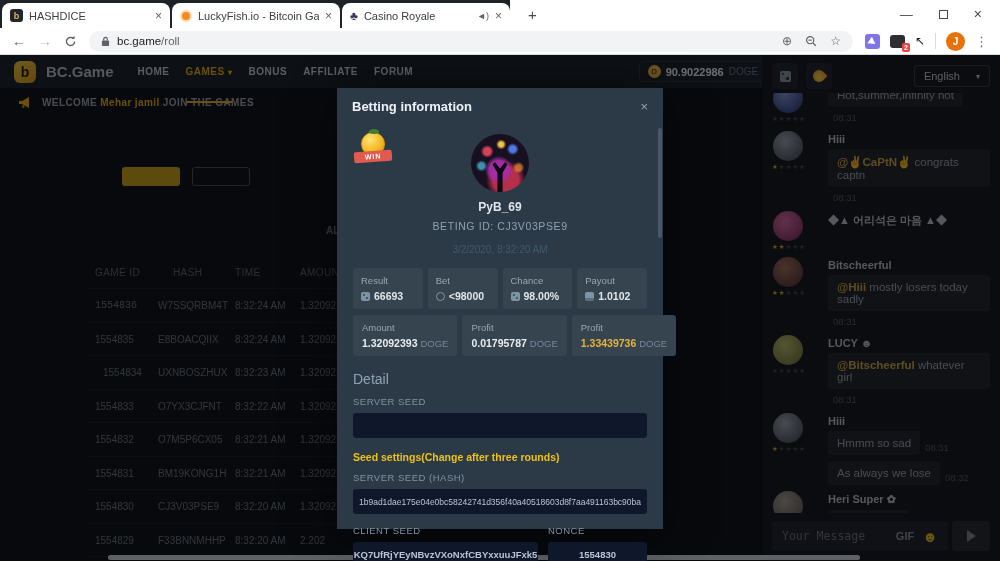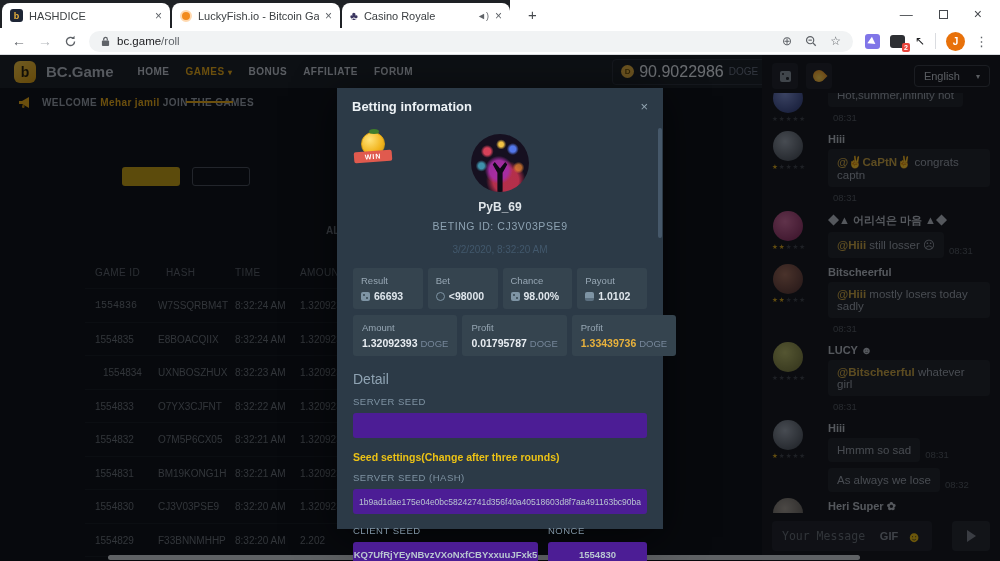--- a/index.html
+++ b/index.html
@@ -45,21 +45,21 @@
 .logo{width:22px;height:22px;border-radius:6px;background:linear-gradient(145deg,#f3c441,#d99a0c);color:#241c06;font-weight:bold;font-size:14px;display:flex;align-items:center;justify-content:center}
 .brand{color:#b9bec5;font-weight:bold;font-size:15px;margin-right:14px}
 .nav{display:flex;gap:16px;font-size:10px;font-weight:bold;letter-spacing:.5px;color:#c3c8ce}
 .nav .n-item{position:relative;padding:28px 0;cursor:pointer}
 .nav .n-item.active{color:#e8a813}
 .nav .n-item.active::after{content:"";position:absolute;left:0;right:0;bottom:2px;height:2px;background:#e8a813}
 .caret{font-size:8px;color:inherit}
 .hdr-right{margin-left:auto;display:flex;align-items:center;gap:8px}
 .balance{display:flex;align-items:center;gap:5px;border:1px solid #2b3038;border-radius:4px;padding:3px 8px}
 .coin{display:inline-flex;width:13px;height:13px;border-radius:50%;background:#e9b23c;color:#6b4b00;font-size:8px;font-weight:bold;align-items:center;justify-content:center;font-style:normal;flex-shrink:0}
-.bal-v{color:#e7ebef;font-size:16px;font-weight:normal}
+.bal-v{color:#e7ebef;font-size:11px;font-weight:bold}
 .bal-cur{color:#6b7280;font-size:10px}
 .hbtn{width:22px;height:22px;background:#20242b;border-radius:3px;display:flex;align-items:center;justify-content:center}
 .hdr-user{display:flex;align-items:center;gap:5px;margin:0 4px}
 .hdr-av{width:20px;height:20px;border-radius:50%;background:radial-gradient(circle at 45% 60%,#8b3bb0,#2a1440)}
 .hdr-name{color:#cfd3d8;font-size:11px;font-weight:bold}
 .banner{display:flex;align-items:center;gap:9px;padding:8px 18px 0;font-size:10px;font-weight:bold;letter-spacing:.4px}
 .bn-w{color:#9aa0a8}.bn-name{color:#e8a813}.bn-s{color:#9aa0a8}
 .bg-btn1{position:absolute;left:122px;top:112px;width:58px;height:19px;background:#c79f10;border-radius:3px}
 .bg-btn2{position:absolute;left:192px;top:112px;width:58px;height:19px;border:1px solid #474d55;border-radius:3px}
 
@@ -85,21 +85,21 @@
 .msg.partial{margin-top:-14px}
 .msg-left{width:32px;flex-shrink:0;text-align:center}
 .msg-av{width:30px;height:30px;border-radius:50%;background:#333;margin:0 auto}
 .msg-stars{font-size:6.5px;letter-spacing:1px;margin-top:2px;white-space:nowrap}
 .star-f{color:#d2a017}.star-e{color:#3e4147}
 .msg-body{flex:1;min-width:0}
 .msg-name{font-size:11px;font-weight:bold;color:#b8bcc3;margin:2px 0 4px;white-space:nowrap;overflow:hidden}
 .bubble{display:inline-block;background:#202227;border-radius:4px;padding:6px 9px;font-size:11.5px;color:#9aa0a8;max-width:168px;vertical-align:bottom}
 .mention{color:#c9a23e;font-weight:bold}
 .msg-time{font-size:9.5px;color:#54585e;margin-left:5px}
-.chat-input-bar{display:flex;gap:20px;padding:8px 10px 10px}
+.chat-input-bar{display:flex;gap:4px;padding:8px 10px 10px}
 .chat-input{flex:1;height:30px;background:#1f2126;border-radius:4px;display:flex;align-items:center;gap:8px;padding:0 10px}
 .placeholder{flex:1;color:#686d74;font-family:"DejaVu Sans Mono",monospace;font-size:11.5px;white-space:nowrap;overflow:hidden}
 .gif{color:#8a8f97;font-weight:bold;font-size:11px}
 .emoji{color:#e8b80e;font-size:15px;line-height:1}
 .send-btn{width:38px;height:30px;background:#24262c;border-radius:4px;display:flex;align-items:center;justify-content:center}
 .send-tri{width:0;height:0;border-left:9px solid #7d828a;border-top:6px solid transparent;border-bottom:6px solid transparent}
 
 
 .overlay{position:absolute;top:55px;left:0;width:1000px;height:506px;background:rgba(4,6,9,.55);z-index:5}
 .modal{position:absolute;left:337px;top:88px;width:326px;height:441px;background:#2c3a47;z-index:10;box-shadow:0 8px 40px rgba(0,0,0,.55)}
@@ -135,21 +135,21 @@
 .ic-card{display:inline-block;width:9px;height:9px;border-radius:2px;background:linear-gradient(#7e94a4 65%,#5c7080 65%);flex-shrink:0}
 .m-amounts{margin:6px 16px 0;display:grid;grid-template-columns:repeat(3,1fr);gap:5px}
 .a-box{background:#35444f;border-radius:3px;padding:7px 9px}
 .a-label{color:#97a7b4;font-size:9.5px;margin-bottom:4px}
 .a-val{color:#e8edf2;font-size:10.5px;font-weight:bold;white-space:nowrap}
 .a-val.gold{color:#e9b23c}
 .a-unit{color:#76879a;font-weight:normal;font-size:9.5px}
 .m-detail{margin:15px 16px 0}
 .d-title{color:#8fa3b3;font-size:14px}
 .d-sub{color:#7f93a3;font-size:9.5px;letter-spacing:.5px;margin-top:9px}
-.m-input{margin-top:6px;height:25px;background:#4c1d95;border-radius:3px;color:#b9c6d1;display:flex;align-items:center;justify-content:center;overflow:hidden;white-space:nowrap}
+.m-input{margin-top:6px;height:25px;background:#0f172a;border-radius:3px;color:#b9c6d1;display:flex;align-items:center;justify-content:center;overflow:hidden;white-space:nowrap}
 .m-seed{margin:13px 16px 0}
 .seed-title{color:#ecc215;font-size:10.5px;font-weight:bold}
 .hash-input{font-size:8.5px;letter-spacing:0}
 .m-cs{margin:11px 16px 0;display:grid;grid-template-columns:185px 1fr;gap:10px}
 .cs-input{font-size:9.5px;font-weight:bold}
 </style>
 </head>
 <body>
 
 <div class="chrome">
@@ -270,21 +270,21 @@
         <rect x="4" y="9" width="2.5" height="3" rx="1" fill="#b5820a"></rect>
       </svg>
     <span><span class="bn-w">WELCOME</span> <span class="bn-name">Mehar jamil</span> <span class="bn-s">JOIN THE GAMES</span></span>
   </div>
   <div class="bg-btn1"></div>
   <div class="bg-btn2"></div>
 
   <span class="all-lbl">ALL</span>
   <div class="t-head">
       <span style="left: 10px;">GAME ID</span>
-      <span style="left: 81px;">HASH</span>
+      <span style="left: 88px;">HASH</span>
       <span style="left: 150px;">TIME</span>
       <span style="left: 215px;">AMOUNT</span>
     </div>
   <div class="t-rows">
       <div class="t-row" style="top: 233px;">
         <span class="t-c" style="left: 10px; font-family: Liberation Mono, monospace;">1554836</span>
         <span class="t-c" style="left: 73px;">W7SSQRBM4T</span>
         <span class="t-c" style="left: 150px;">8:32:24 AM</span>
         <span class="t-c" style="left: 215px;">1.32092393</span>
       </div>
@@ -371,21 +371,20 @@
             <div><span class="bubble"><span class="mention">@✌CaPtN✌ </span>congrats captn</span><span class="msg-time">08:31</span></div>
           </div>
         </div>
         <div class="msg">
           <div class="msg-left">
             <div class="msg-av" style="background: radial-gradient(circle at 40% 35%, rgb(208, 106, 154), rgb(122, 32, 80));"></div>
             <div class="msg-stars"><span class="star-f">★★</span><span class="star-e">★★★</span></div>
           </div>
           <div class="msg-body">
             <div class="msg-name">◆▲ 어리석은 마음 ▲◆</div>
-            <div><span class="bubble"><span class="mention">@Hiii </span>still losser ☹</span><span class="msg-time">08:31</span></div>
           </div>
         </div>
         <div class="msg">
           <div class="msg-left">
             <div class="msg-av" style="background: radial-gradient(circle at 40% 35%, rgb(160, 106, 85), rgb(74, 42, 40));"></div>
             <div class="msg-stars"><span class="star-f">★★</span><span class="star-e">★★★</span></div>
           </div>
           <div class="msg-body">
             <div class="msg-name">Bitscheerful</div>
             <div><span class="bubble"><span class="mention">@Hiii </span>mostly losers today sadly</span><span class="msg-time">08:31</span></div>

